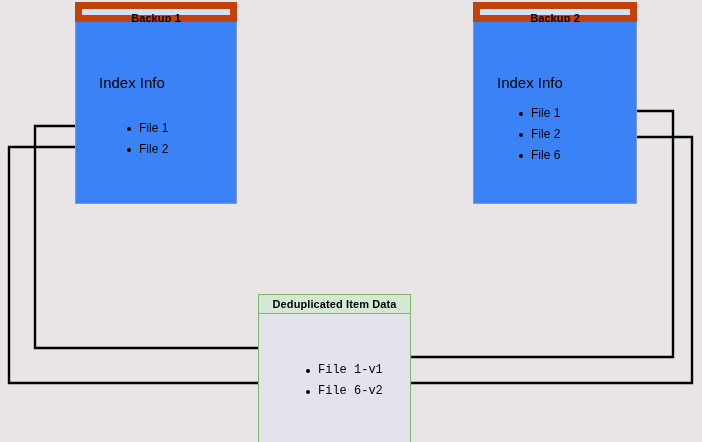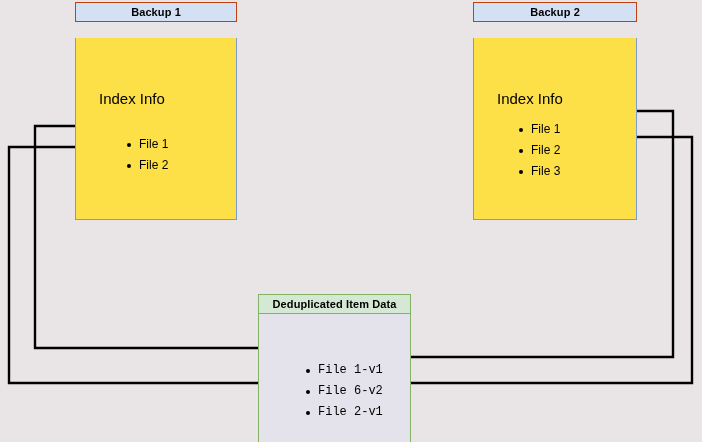--- a/index.html
+++ b/index.html
@@ -42,27 +42,26 @@
     color: #000000;
     letter-spacing: 0.1px;
   }
   .node-body {
     box-sizing: border-box;
     width: 100%;
     position: relative;
   }
   .blue-node .node-header {
     background: #d4e1f5;
-    border: 1px solid #c2410c;
+    border: 7px solid #c2410c;
   }
   .blue-node .node-body {
-    background: #fde047;
+    background: #3b82f6;
     border: 1px solid #7a9dcc;
     border-top: none;
-    margin-top: 16px;
   }
   .green-node .node-header {
     background: #d5e8d4;
     border: 1px solid #82b366;
   }
   .green-node .node-body {
     background: #e4e2ea;
     border: 1px solid #82b366;
     border-top: none;
   }
@@ -130,29 +129,28 @@
     </div>
   </div>
 
   <div class="node blue-node" style="left:473px; top:2px; width:164px; height:202px;border-radius:8px;">
     <div class="node-header">Backup 2</div>
     <div class="node-body" style="height:182px;">
       <div class="index-label" style="left:23px; top:52px;">Index Info</div>
       <ul class="file-list" style="left:44px; top:81px;">
         <li>File 1</li>
         <li>File 2</li>
-        <li>File 3</li>
+        <li>File 6</li>
       </ul>
     </div>
   </div>
 
   <div class="node green-node" style="left:258px; top:294px; width:153px; height:159px;border-radius:6px;">
     <div class="node-header">Deduplicated Item Data</div>
     <div class="node-body" style="height:139px;">
       <ul class="file-list" style="left:46px; top:46px;font-family:Liberation Mono, monospace;">
         <li>File 1-v1</li>
         <li>File 6-v2</li>
-        <li>File 2-v1</li>
       </ul>
     </div>
   </div>
 
 </div>
 
 </body></html>

